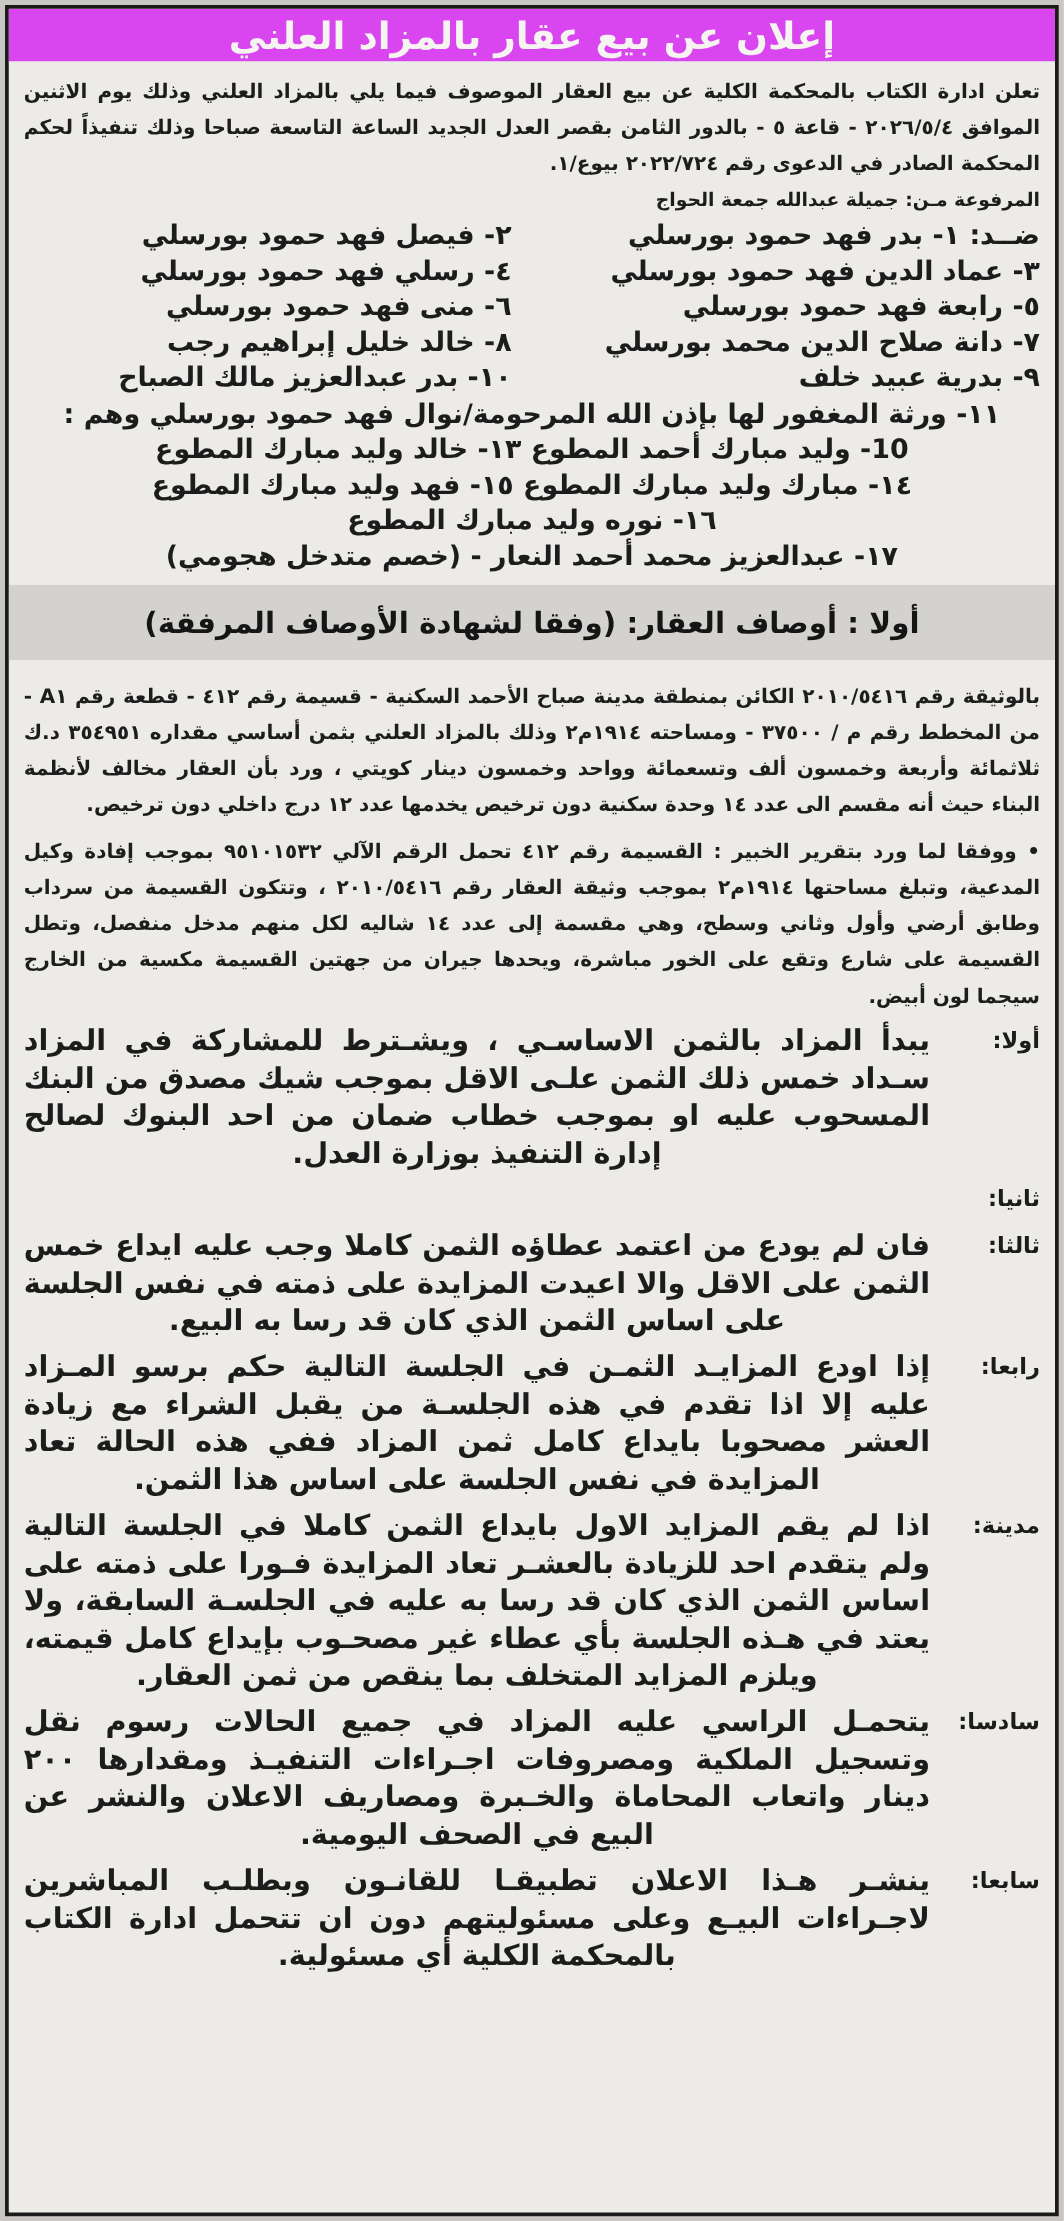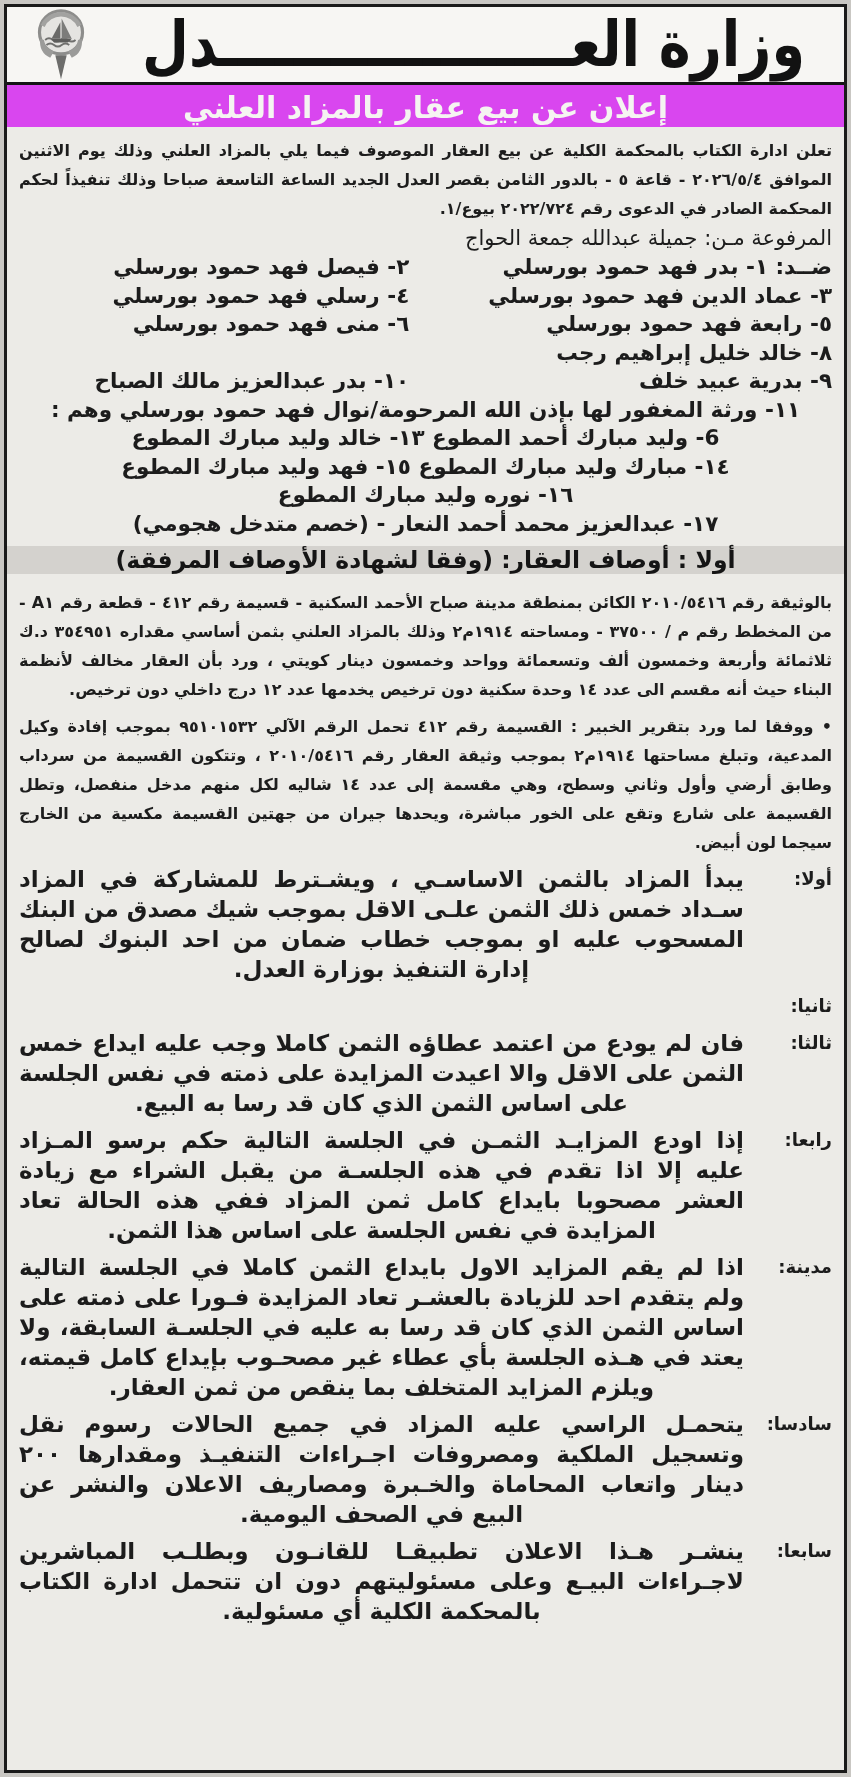--- a/index.html
+++ b/index.html
@@ -38,66 +38,49 @@
     text-align:center; font-weight:bold;
     font-size:30px; height:45px; line-height:45px;
     border-bottom:3px solid #ecebe7;
   }
   
   .content { padding:6px 12px 0 12px; }
   .p {
     font-size:16px; line-height:29px; font-weight:bold;
     text-align:justify; color:#1d1d1d;
   }
-  .line { font-size:21px; line-height:30px; font-weight:normal; }
+  .line { font-size:15px; line-height:30px; font-weight:bold; }
   .defrow {
     display:grid; grid-template-columns:52% 48%;
     font-size:21.5px; line-height:28.5px; font-weight:bold;
   }
   .def-full { text-align:center; font-size:21.5px; line-height:28.5px; font-weight:bold; }
   
   .secbanner {
     background:#d4d2ce; color:#151515;
     text-align:center; font-weight:bold;
-    font-size:23.5px; padding:0 0; margin:8px 0;
+    font-size:23.5px; padding:16px 0; margin:8px 0;
   }
   .lead { font-weight:bold; }
   
   .term { display:flex; padding:0 12px; margin-top:7px; }
   .term-label {
     width:88px; flex-shrink:0;
     font-size:18px; font-weight:bold; line-height:30px;
   }
   .term-text {
     flex:1; font-size:23px; line-height:30px; font-weight:bold;
     text-align:justify; text-align-last:center;
   }
 </style>
 </head>
 <body>
 
 <div class="ad">
 
-  <div class="header">
-    <div class="emblem-wrap">
-      <svg width="84" height="76" viewBox="0 0 90 120">
-        <circle cx="45" cy="40" r="34" fill="#e5e4e1" stroke="#8d8d8b" stroke-width="5"></circle>
-        <path d="M16 30 A32 32 0 0 1 74 30" fill="none" stroke="#a2a2a0" stroke-width="7"></path>
-        <path d="M20 52 q6 -5 12 0 q6 5 12 0 q6 -5 12 0 q6 5 12 0" fill="none" stroke="#6f6f6d" stroke-width="3"></path>
-        <path d="M22 60 q6 -5 12 0 q6 5 12 0 q6 -5 12 0" fill="none" stroke="#6f6f6d" stroke-width="3"></path>
-        <path d="M30 50 L62 50 L56 56 L34 56 Z" fill="#5d5d5b"></path>
-        <path d="M44 24 L44 50 L30 50 Z" fill="#6a6a68"></path>
-        <path d="M46 18 L46 50 L62 50 Z" fill="#7c7c7a"></path>
-        <path d="M12 50 Q10 72 28 80 L34 70 Q20 66 18 52 Z" fill="#9b9b99"></path>
-        <path d="M78 50 Q80 72 62 80 L56 70 Q70 66 72 52 Z" fill="#9b9b99"></path>
-        <path d="M36 76 L54 76 L45 114 Z" fill="#6d6d6b"></path>
-      </svg>
-    </div>
-    <div class="ministry-title">وزارة العـــــــــــــــــــدل</div>
-  </div>
 
   <div class="main-banner">إعلان عن بيع عقار بالمزاد العلني</div>
 
   <div class="content">
 
     <p class="p">تعلن ادارة الكتاب بالمحكمة الكلية عن بيع العقار الموصوف فيما يلي بالمزاد العلني وذلك يوم الاثنين الموافق ٢٠٢٦/٥/٤ - قاعة ٥ - بالدور الثامن بقصر العدل الجديد الساعة التاسعة صباحا وذلك تنفيذاً لحكم المحكمة الصادر في الدعوى رقم ٢٠٢٢/٧٢٤ بيوع/١.</p>
     <div class="line">المرفوعة مـن: جميلة عبدالله جمعة الحواج</div>
 
     <div>
       <div class="defrow">
@@ -106,28 +89,29 @@
       </div>
       <div class="defrow">
         <span>٣- عماد الدين فهد حمود بورسلي</span>
         <span>٤- رسلي فهد حمود بورسلي</span>
       </div>
       <div class="defrow">
         <span>٥- رابعة فهد حمود بورسلي</span>
         <span>٦- منى فهد حمود بورسلي</span>
       </div>
       <div class="defrow">
+        <span>٧- دانة صلاح الدين محمد بورسلي</span>
         <span>٨- خالد خليل إبراهيم رجب</span>
       </div>
       <div class="defrow">
         <span>٩- بدرية عبيد خلف</span>
         <span>١٠- بدر عبدالعزيز مالك الصباح</span>
       </div>
       <div class="def-full">١١- ورثة المغفور لها بإذن الله المرحومة/نوال فهد حمود بورسلي وهم :</div>
-      <div class="def-full">6- وليد مبارك أحمد المطوع    ١٣- خالد وليد مبارك المطوع</div>
+      <div class="def-full">10- وليد مبارك أحمد المطوع    ١٣- خالد وليد مبارك المطوع</div>
       <div class="def-full">١٤- مبارك وليد مبارك المطوع   ١٥- فهد وليد مبارك المطوع</div>
       <div class="def-full">١٦- نوره وليد مبارك المطوع</div>
       <div class="def-full">١٧- عبدالعزيز محمد أحمد النعار - (خصم متدخل هجومي)</div>
     </div>
   </div>
 
   <div class="secbanner">أولا : أوصاف العقار: (وفقا لشهادة الأوصاف المرفقة)</div>
 
   <div class="content">
     <p class="p">بالوثيقة رقم ٢٠١٠/٥٤١٦ الكائن بمنطقة مدينة صباح الأحمد السكنية - قسيمة رقم ٤١٢ - قطعة رقم A١ - من المخطط رقم م / ٣٧٥٠٠ - ومساحته ١٩١٤م٢ وذلك بالمزاد العلني بثمن أساسي مقداره ٣٥٤٩٥١ د.ك ثلاثمائة وأربعة وخمسون ألف وتسعمائة وواحد وخمسون دينار كويتي ، ورد بأن العقار مخالف لأنظمة البناء حيث أنه مقسم الى عدد ١٤ وحدة سكنية دون ترخيص يخدمها عدد ١٢ درج داخلي دون ترخيص.</p>

